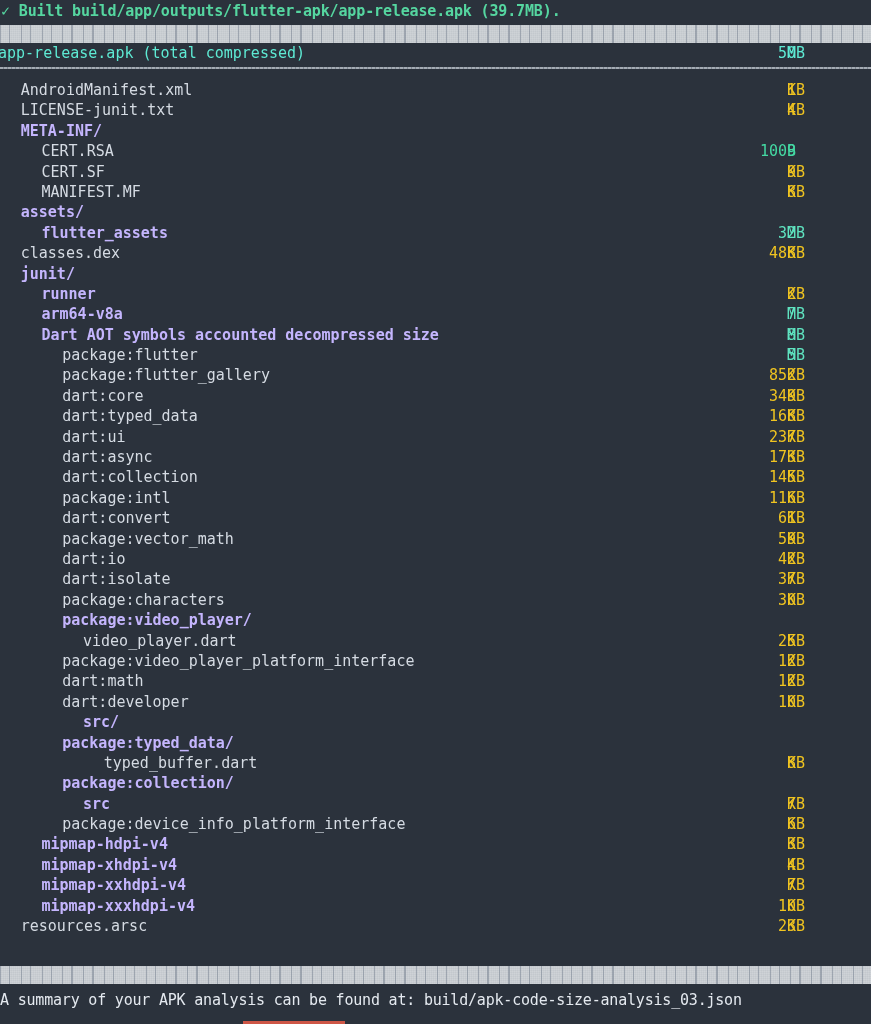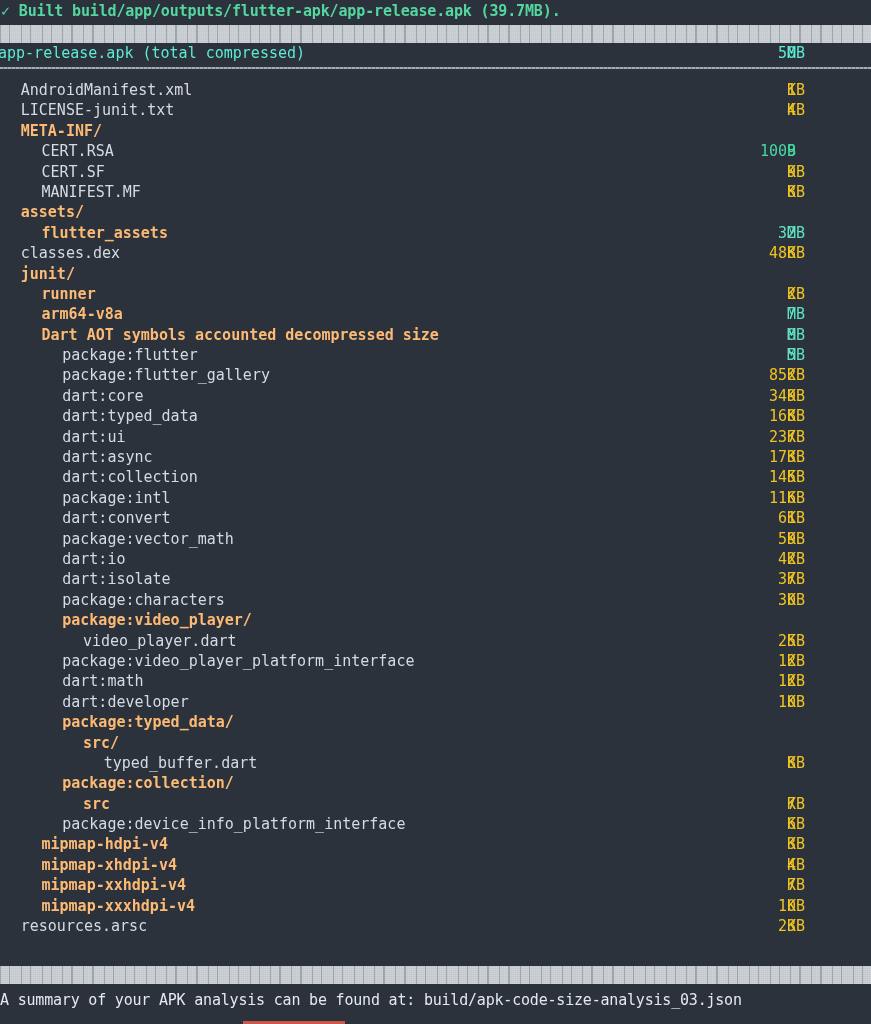--- a/index.html
+++ b/index.html
@@ -120,21 +120,21 @@
     height: 20.4px;
     white-space: pre;
   }
   .row .label {
     position: absolute;
     top: 0;
     color: #d5dbe3;
   }
   .row.bold .label {
     font-weight: 700;
-    color: #fdba74;
+    color: #c4b5fd;
   }
   .row .size-val {
     position: absolute;
     top: 0;
     right: 75px;
     text-align: right;
   }
   .row .size-unit {
     position: absolute;
     top: 0;
@@ -210,22 +210,22 @@
       <div class="row"><span class="label" style="left: 62.25px;">dart:convert</span><span class="size-val u-KB">61</span><span class="size-unit u-KB">KB</span></div>
       <div class="row"><span class="label" style="left: 62.25px;">package:vector_math</span><span class="size-val u-KB">59</span><span class="size-unit u-KB">KB</span></div>
       <div class="row"><span class="label" style="left: 62.25px;">dart:io</span><span class="size-val u-KB">42</span><span class="size-unit u-KB">KB</span></div>
       <div class="row"><span class="label" style="left: 62.25px;">dart:isolate</span><span class="size-val u-KB">37</span><span class="size-unit u-KB">KB</span></div>
       <div class="row"><span class="label" style="left: 62.25px;">package:characters</span><span class="size-val u-KB">30</span><span class="size-unit u-KB">KB</span></div>
       <div class="row bold"><span class="label" style="left: 62.25px;">package:video_player/</span></div>
       <div class="row"><span class="label" style="left: 83px;">video_player.dart</span><span class="size-val u-KB">25</span><span class="size-unit u-KB">KB</span></div>
       <div class="row"><span class="label" style="left: 62.25px;">package:video_player_platform_interface</span><span class="size-val u-KB">12</span><span class="size-unit u-KB">KB</span></div>
       <div class="row"><span class="label" style="left: 62.25px;">dart:math</span><span class="size-val u-KB">12</span><span class="size-unit u-KB">KB</span></div>
       <div class="row"><span class="label" style="left: 62.25px;">dart:developer</span><span class="size-val u-KB">10</span><span class="size-unit u-KB">KB</span></div>
+      <div class="row bold"><span class="label" style="left: 83px;">src/</span></div>
       <div class="row bold"><span class="label" style="left: 62.25px;">package:typed_data/</span></div>
-      <div class="row bold"><span class="label" style="left: 83px;">src/</span></div>
       <div class="row"><span class="label" style="left: 103.75px;">typed_buffer.dart</span><span class="size-val u-KB">8</span><span class="size-unit u-KB">KB</span></div>
       <div class="row bold"><span class="label" style="left: 62.25px;">package:collection/</span></div>
       <div class="row bold"><span class="label" style="left: 83px;">src</span><span class="size-val u-KB">7</span><span class="size-unit u-KB">KB</span></div>
       <div class="row"><span class="label" style="left: 62.25px;">package:device_info_platform_interface</span><span class="size-val u-KB">6</span><span class="size-unit u-KB">KB</span></div>
       <div class="row bold"><span class="label" style="left: 41.5px;">mipmap-hdpi-v4</span><span class="size-val u-KB">3</span><span class="size-unit u-KB">KB</span></div>
       <div class="row bold"><span class="label" style="left: 41.5px;">mipmap-xhdpi-v4</span><span class="size-val u-KB">4</span><span class="size-unit u-KB">KB</span></div>
       <div class="row bold"><span class="label" style="left: 41.5px;">mipmap-xxhdpi-v4</span><span class="size-val u-KB">7</span><span class="size-unit u-KB">KB</span></div>
       <div class="row bold"><span class="label" style="left: 41.5px;">mipmap-xxxhdpi-v4</span><span class="size-val u-KB">10</span><span class="size-unit u-KB">KB</span></div>
       <div class="row"><span class="label" style="left: 20.75px;">resources.arsc</span><span class="size-val u-KB">23</span><span class="size-unit u-KB">KB</span></div>
     </div>

